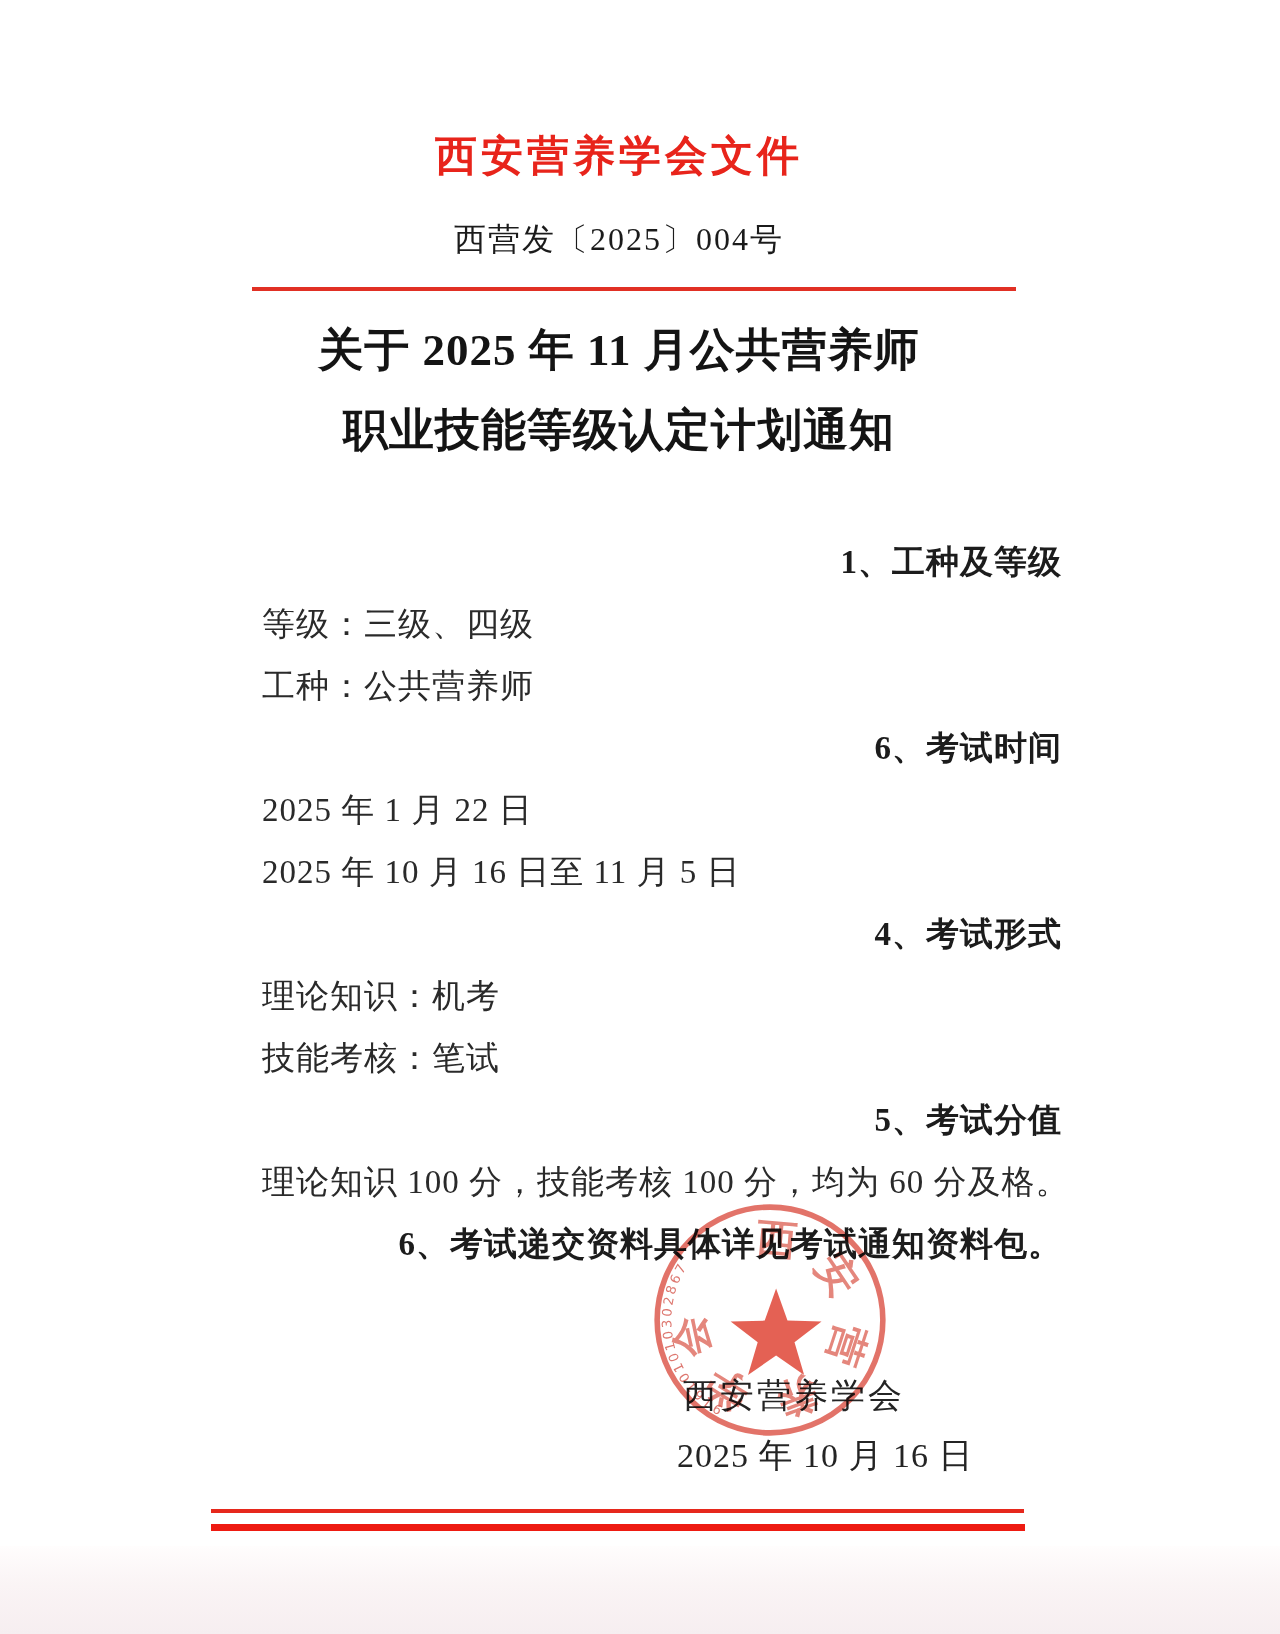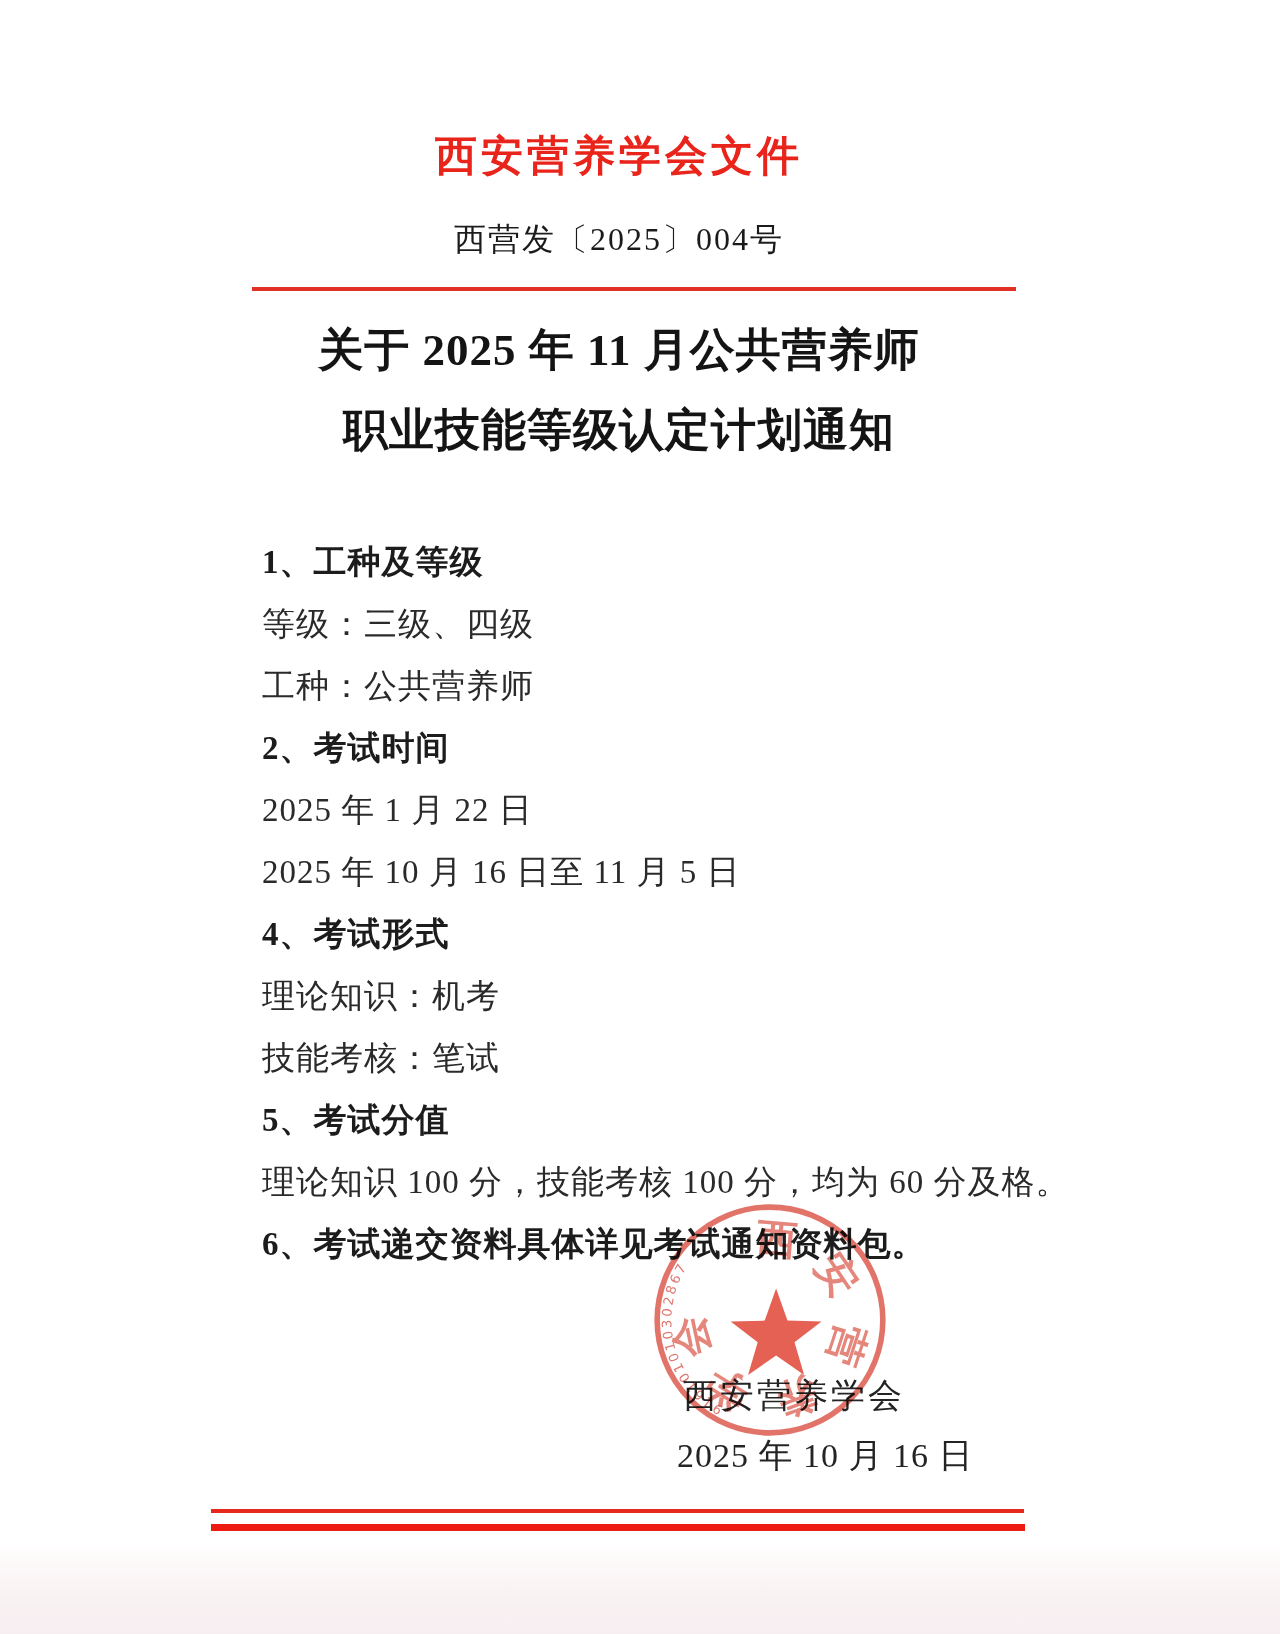--- a/index.html
+++ b/index.html
@@ -32,21 +32,21 @@
   }
   .doc-title.line1{top:320px;}
   .doc-title.line2{top:400px;}
   .body-block{
     position:absolute;left:262px;top:531px;width:800px;
   }
   .body-line{
     height:62px;line-height:62px;
     font-size:33px;color:#2a2a2a;letter-spacing:1px;white-space:nowrap;
   }
-  .body-line.bold{font-weight:bold;color:#1c1c1c;}
+  .body-line.bold{font-weight:bold;color:#1c1c1c;text-align:right;}
   .signature{
     position:absolute;left:683px;top:1373px;
     font-size:34px;color:#242424;letter-spacing:3px;white-space:nowrap;
   }
   .sign-date{
     position:absolute;left:677px;top:1433px;
     font-size:34px;color:#242424;letter-spacing:1px;white-space:nowrap;
   }
   .seal{
     position:absolute;left:648px;top:1198px;width:244px;height:244px;
@@ -76,21 +76,21 @@
 
   <div class="rule-top"></div>
 
   <div class="center-col doc-title line1">关于 2025 年 11 月公共营养师</div>
   <div class="center-col doc-title line2">职业技能等级认定计划通知</div>
 
   <div class="body-block">
     <div class="body-line bold">1、工种及等级</div>
     <div class="body-line">等级：三级、四级</div>
     <div class="body-line">工种：公共营养师</div>
-    <div class="body-line bold">2、考试时间</div>
+    <div class="body-line bold">6、考试时间</div>
     <div class="body-line">2025 年 1 月 22 日</div>
     <div class="body-line">2025 年 10 月 16 日至 11 月 5 日</div>
     <div class="body-line bold">4、考试形式</div>
     <div class="body-line">理论知识：机考</div>
     <div class="body-line">技能考核：笔试</div>
     <div class="body-line bold">5、考试分值</div>
     <div class="body-line">理论知识 100 分，技能考核 100 分，均为 60 分及格。</div>
     <div class="body-line bold">6、考试递交资料具体详见考试通知资料包。</div>
   </div>
 

